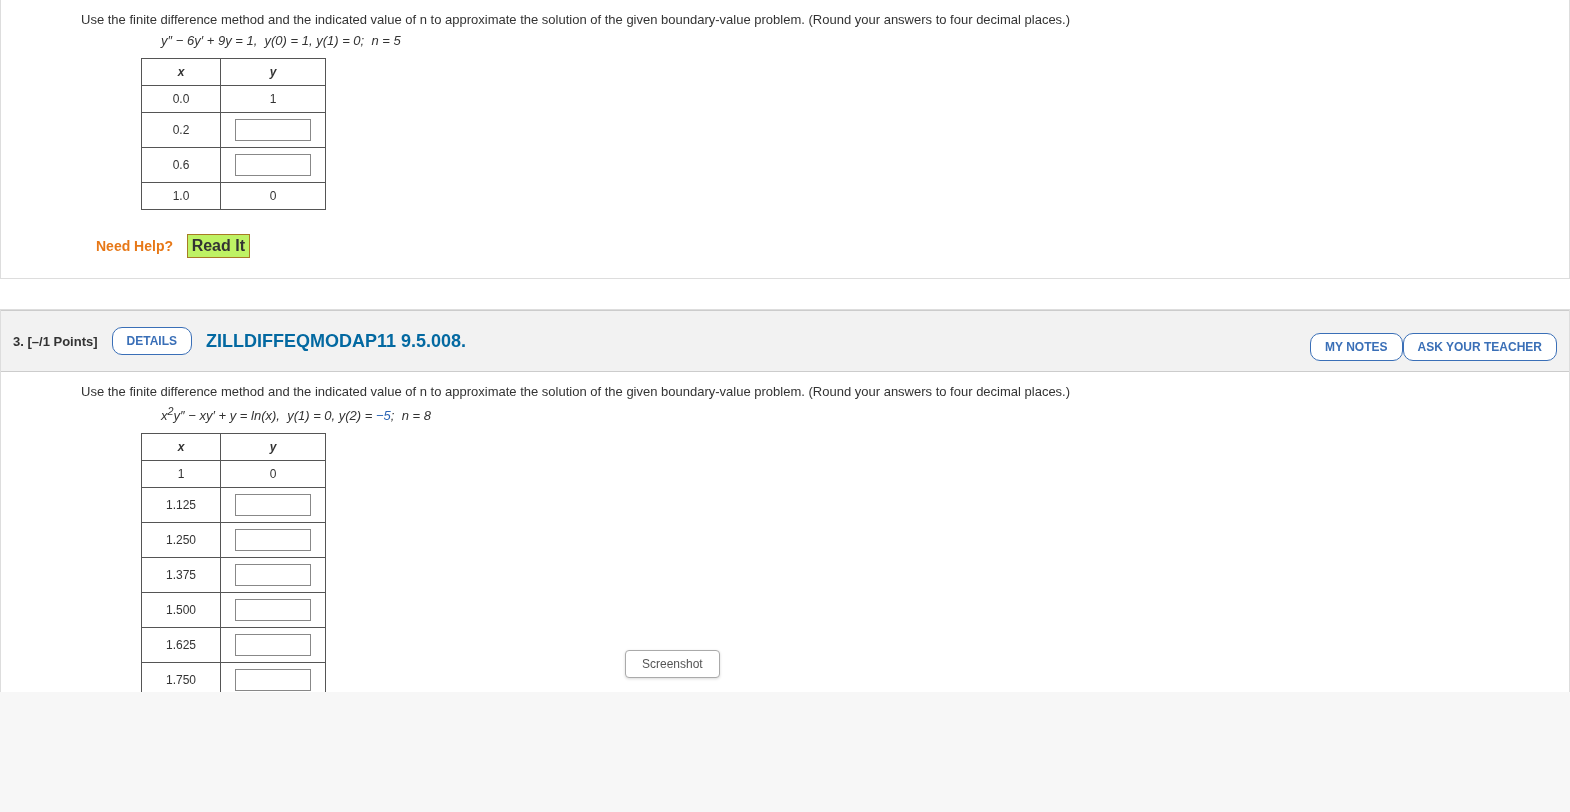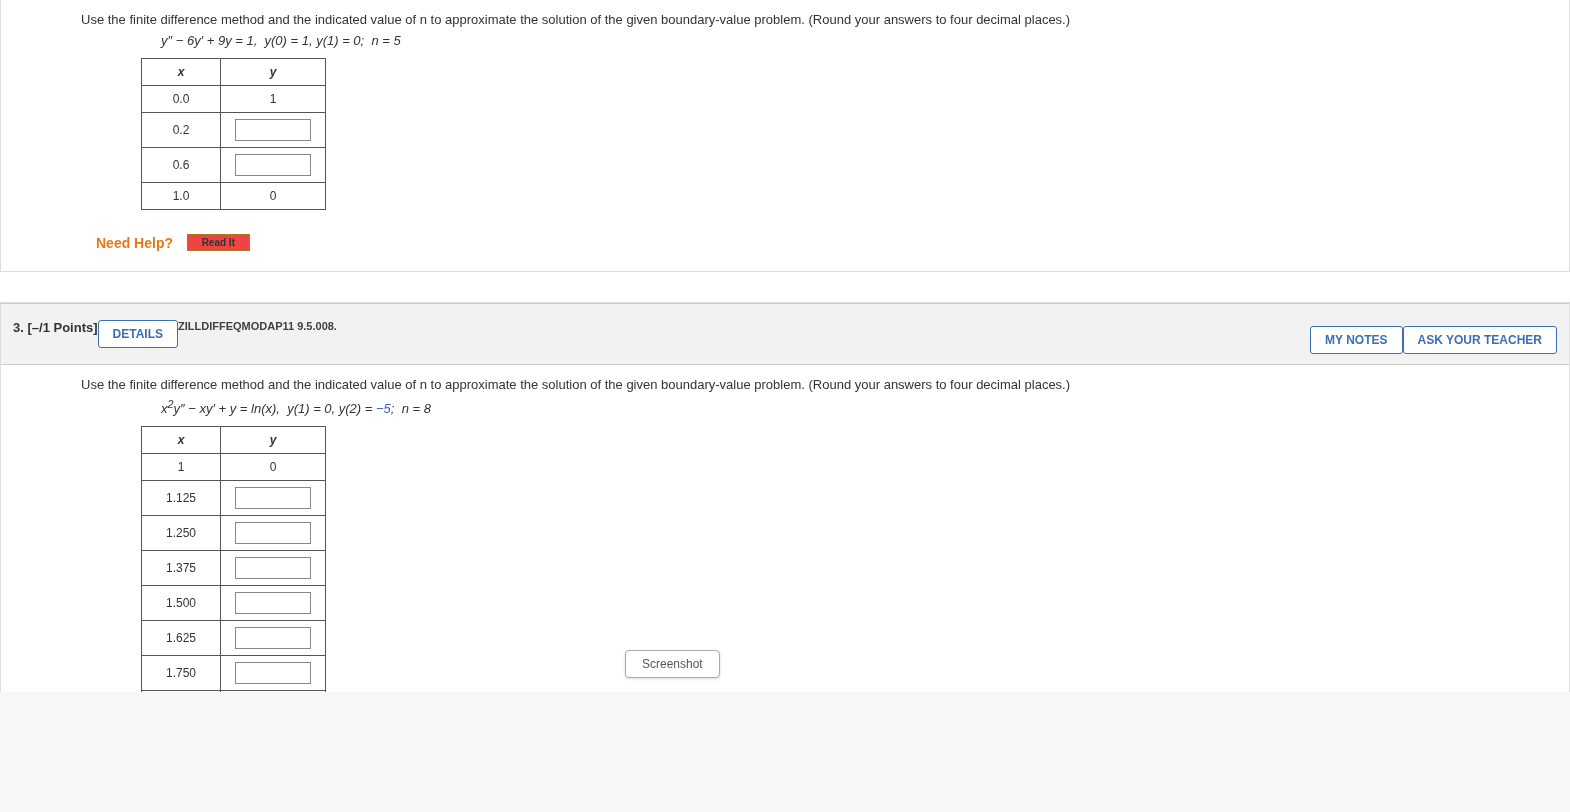--- a/index.html
+++ b/index.html
@@ -59,66 +59,66 @@
   }
   .need-help-label {
     color: #e77817;
     font-weight: bold;
     font-size: 14px;
     margin-right: 10px;
     vertical-align: middle;
   }
   .read-it {
     display: inline-block;
-    background: #ef4444;
+    background: #bef264;
     border: 1px solid #a77b25;
-    padding: 2px 14px;
-    font-size: 10px;
+    padding: 2px 4px;
+    font-size: 16px;
     font-weight: bold;
     color: #333;
     cursor: pointer;
     vertical-align: middle;
   }
   .question-header {
     background: #f2f2f2;
     border-top: 1px solid #ccc;
     border-bottom: 1px solid #ccc;
     padding: 10px 12px;
     display: flex;
     align-items: center;
     justify-content: space-between;
     font-size: 13px;
   }
   .qh-left {
     display: flex;
-    align-items: flex-start;
-    gap: 0;
+    align-items: center;
+    gap: 14px;
   }
   .q-num {
     font-weight: bold;
   }
   .details-btn, .mynotes-btn, .ask-btn {
     background: #fff;
     border: 1px solid #3a6fb7;
     color: #3a6fb7;
     padding: 6px 14px;
     font-size: 12px;
     font-weight: 600;
     cursor: pointer;
-    border-radius: 3px;
+    border-radius: 10px;
   }
   .qh-right {
     display: flex;
     gap: 0;
     margin-top: 12px;
   }
   .ref {
-    font-size: 11px;
-    font-weight: bold;
-    color: #404040;
+    font-size: 18px;
+    font-weight: bold;
+    color: #0369a1;
   }
   .screenshot-btn {
     position: absolute;
     left: 625px;
     bottom: 14px;
     border: 1px solid #aaa;
     background: #fff;
     padding: 6px 16px;
     font-size: 12px;
     border-radius: 4px;

